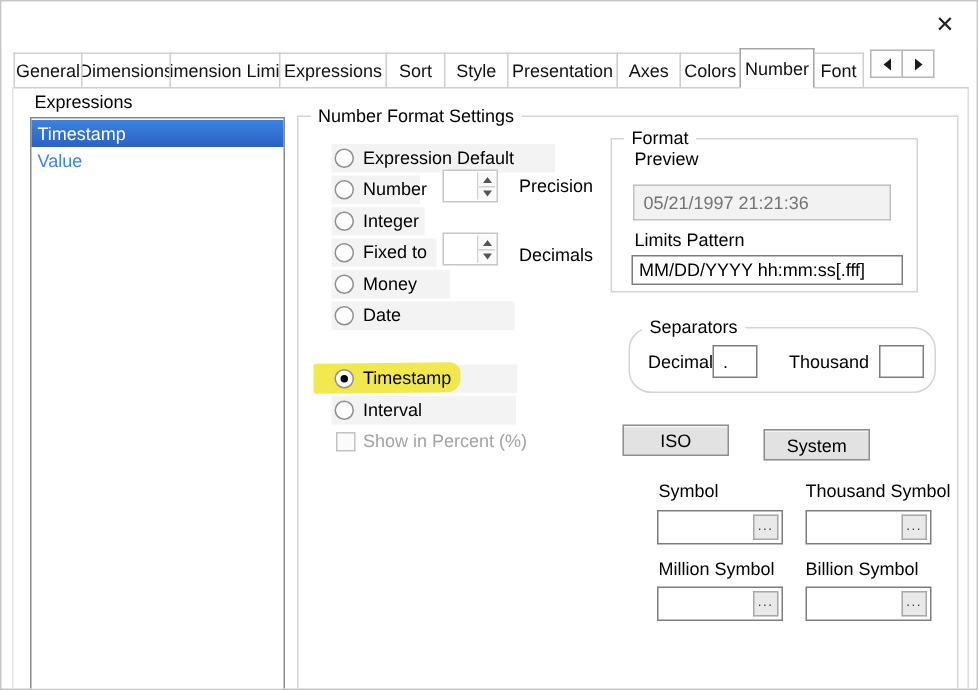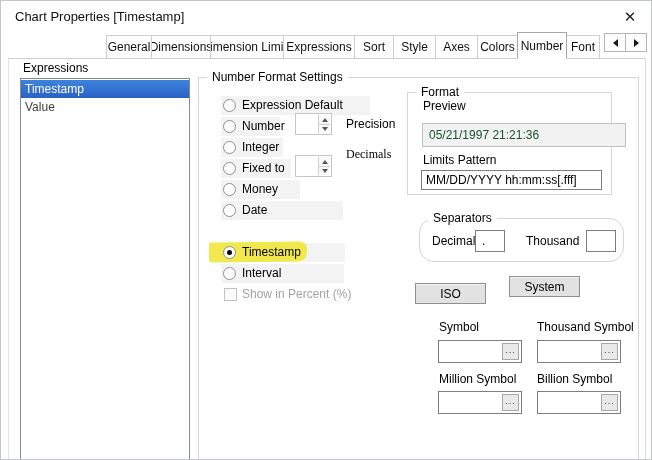--- a/index.html
+++ b/index.html
@@ -9,21 +9,21 @@
             border:1px solid #c3c7cb; }
 
   
   .titlebar { position:absolute; left:0; top:0; width:100%; height:32px; background:#fff; }
   .title { position:absolute; left:14px; top:8px; font-size:13px; color:#111; white-space:nowrap; }
   .close-btn { position:absolute; right:10px; top:5px; width:22px; height:22px; text-align:center;
                line-height:22px; font-size:15px; color:#222; cursor:default; }
 
   
   .tabbar { position:absolute; left:8px; top:31px; width:637px; height:27px;
-            display:flex; align-items:flex-end; border-bottom:1px solid #cfcfcf;justify-content:flex-end; }
+            display:flex; align-items:flex-end; border-bottom:1px solid #cfcfcf; }
   .tab { height:23px; border:1px solid #cfcfcf; border-bottom:none; background:#fff;
          display:flex; align-items:center; justify-content:center; margin-right:-1px;
          white-space:nowrap; overflow:hidden; color:#111; }
   .t0{width:46px}.t1{width:60px}.t2{width:74px}.t3{width:72px}.t4{width:40px}.t5{width:43px}
   .t6{width:74px}.t7{width:43px}.t8{width:41px}.t9{width:50px}.t10{width:34px}
   .tab.active { height:27px; margin-bottom:-1px; border-color:#a7a7a7; border-bottom:1px solid #fff;
                 background:#fff; z-index:3; }
   .tabscroll { display:flex; margin-left:5px; margin-bottom:6px; }
   .sbtn { width:22px; height:19px; border:1px solid #b5b5b5; background:#fdfdfd;
           display:flex; align-items:center; justify-content:center; margin-right:-1px; }
@@ -33,21 +33,21 @@
            border-left:5px solid #1a1a1a; }
 
   
   .page-frame { position:absolute; left:7px; top:57px; width:638px; height:410px;
                 border-left:1px solid #e3e3e3; border-right:1px solid #dcdcdc; }
 
   
   .expr-label { position:absolute; left:22px; top:60px; }
   .listbox { position:absolute; left:19px; top:77px; width:170px; height:395px;
              border:1px solid #86898d; background:#fff; padding-top:1px; }
-  .li { height:18px; line-height:18px; padding-left:4px; color:#404040; }
+  .li { height:18px; line-height:18px; padding-left:4px; color:#3b82f6; }
   .li.selected { background:linear-gradient(#3d83de,#2a61c5); color:#fff; }
 
   
   .group { position:absolute; border:1px solid #d4d4d4; background:transparent; }
   .gtitle { position:absolute; top:-8px; left:8px; background:#fff; padding:0 5px; white-space:nowrap; }
   .g-nfs { left:197px; top:76px; width:441px; height:392px; }
   .g-format { left:208px; top:14px; width:205px; height:103px; }
   .g-sep { left:220px; top:140px; width:205px; height:44px;border-radius:15px; }
 
   
@@ -72,78 +72,78 @@
                 font:inherit; }
   .spin .arrows { position:absolute; right:1px; top:1px; width:12px; height:18px;
                   border-left:1px solid #d0d0d0; }
   .spin .ab { height:9px; display:flex; align-items:center; justify-content:center; background:#fafafa; }
   .spin .ab + .ab { border-top:1px solid #d0d0d0; }
   .tri-up { width:0;height:0;border-left:3px solid transparent;border-right:3px solid transparent;
             border-bottom:4px solid #555; }
   .tri-dn { width:0;height:0;border-left:3px solid transparent;border-right:3px solid transparent;
             border-top:4px solid #555; }
   .spin-label { position:absolute; left:147px; line-height:19px; white-space:nowrap; }
-  .lbl-prec { top:37px; } .lbl-dec { top:67px;font-family:Liberation Serif, serif; }
+  .lbl-prec { top:37px; } .lbl-dec { top:83px; }
 
   
   .chk { position:absolute; left:25px; top:210px; width:13px; height:13px; border:1px solid #c2c2c2;
          background:#fbfbfb; }
   .chk-label { position:absolute; left:43px; top:207px; line-height:19px; color:#a3a3a3; white-space:nowrap; }
 
   
   .fmt-label1 { position:absolute; left:15px; top:6px; }
-  .preview-box { position:absolute; left:14px; top:30px; width:204px; height:24px; background:#f2f2f2;
-                 border:1px solid #c0c0c0; color:#14532d; line-height:22px; padding-left:6px;
+  .preview-box { position:absolute; left:14px; top:30px; width:172px; height:24px; background:#f2f2f2;
+                 border:1px solid #c0c0c0; color:#737373; line-height:22px; padding-left:6px;
                  white-space:nowrap; overflow:hidden; }
   .fmt-label2 { position:absolute; left:15px; top:60px; }
   .pattern-input { position:absolute; left:13px; top:77px; width:181px; height:20px;
                    border:1px solid #7d7d7d; font:inherit; padding-left:4px; outline:none; }
 
   
   .sep-lab-dec { position:absolute; left:12px; top:11px; line-height:22px; }
   .sep-in-dec { position:absolute; left:55px; top:11px; width:30px; height:22px;
                 border:1px solid #7d7d7d; font:inherit; padding-left:6px; outline:none; }
   .sep-lab-th { position:absolute; left:106px; top:11px; line-height:22px; }
   .sep-in-th { position:absolute; left:166px; top:11px; width:30px; height:22px;
                border:1px solid #7d7d7d; font:inherit; padding-left:6px; outline:none; }
 
   
   .btn { position:absolute; width:71px; height:21px; background:#e2e2e2; border:1px solid #8f8f8f;
          display:flex; align-items:center; justify-content:center; box-shadow:inset 0 1px 0 #f4f4f4;
          cursor:default; }
-  .btn-iso { left:216px; top:205px; } .btn-system { left:310px; top:198px; }
+  .btn-iso { left:216px; top:205px; } .btn-system { left:310px; top:208px; }
 
   
   .sym-label { position:absolute; white-space:nowrap; }
   .sl0{left:240px;top:242px}.sl1{left:338px;top:242px}.sl2{left:240px;top:294px}.sl3{left:338px;top:294px}
   .sym-box { position:absolute; width:84px; height:23px; border:1px solid #7d7d7d; background:#fff; }
   .sb0{left:239px;top:262px}.sb1{left:338px;top:262px}.sb2{left:239px;top:313px}.sb3{left:338px;top:313px}
   .sym-box input { position:absolute; left:1px; top:1px; width:60px; height:19px; border:none;
                    outline:none; font:inherit; padding-left:3px; }
   .browse { position:absolute; right:2px; top:2px; width:17px; height:17px; background:#e9e9e9;
             border:1px solid #a8a8a8; font-size:9px; letter-spacing:1px; color:#333; text-align:center;
             line-height:13px; cursor:default; }
 </style>
 </head>
 <body>
 
 <div class="dialog">
 
   <div class="titlebar">
-    <span class="title">Chart Properties [Timestamp]</span>
     <span class="close-btn"><span>✕</span></span>
   </div>
 
   <div class="tabbar">
     <div class="tab t0">General</div>
     <div class="tab t1">Dimensions</div>
     <div class="tab t2">Dimension Limits</div>
     <div class="tab t3">Expressions</div>
     <div class="tab t4">Sort</div>
     <div class="tab t5">Style</div>
+    <div class="tab t6">Presentation</div>
     <div class="tab t7">Axes</div>
     <div class="tab t8">Colors</div>
     <div class="tab t9 active">Number</div>
     <div class="tab t10">Font</div>
     <div class="tabscroll">
       <div class="sbtn">
           <span class="arr-l"></span>
         </div>
       <div class="sbtn">
           <span class="arr-r"></span>

